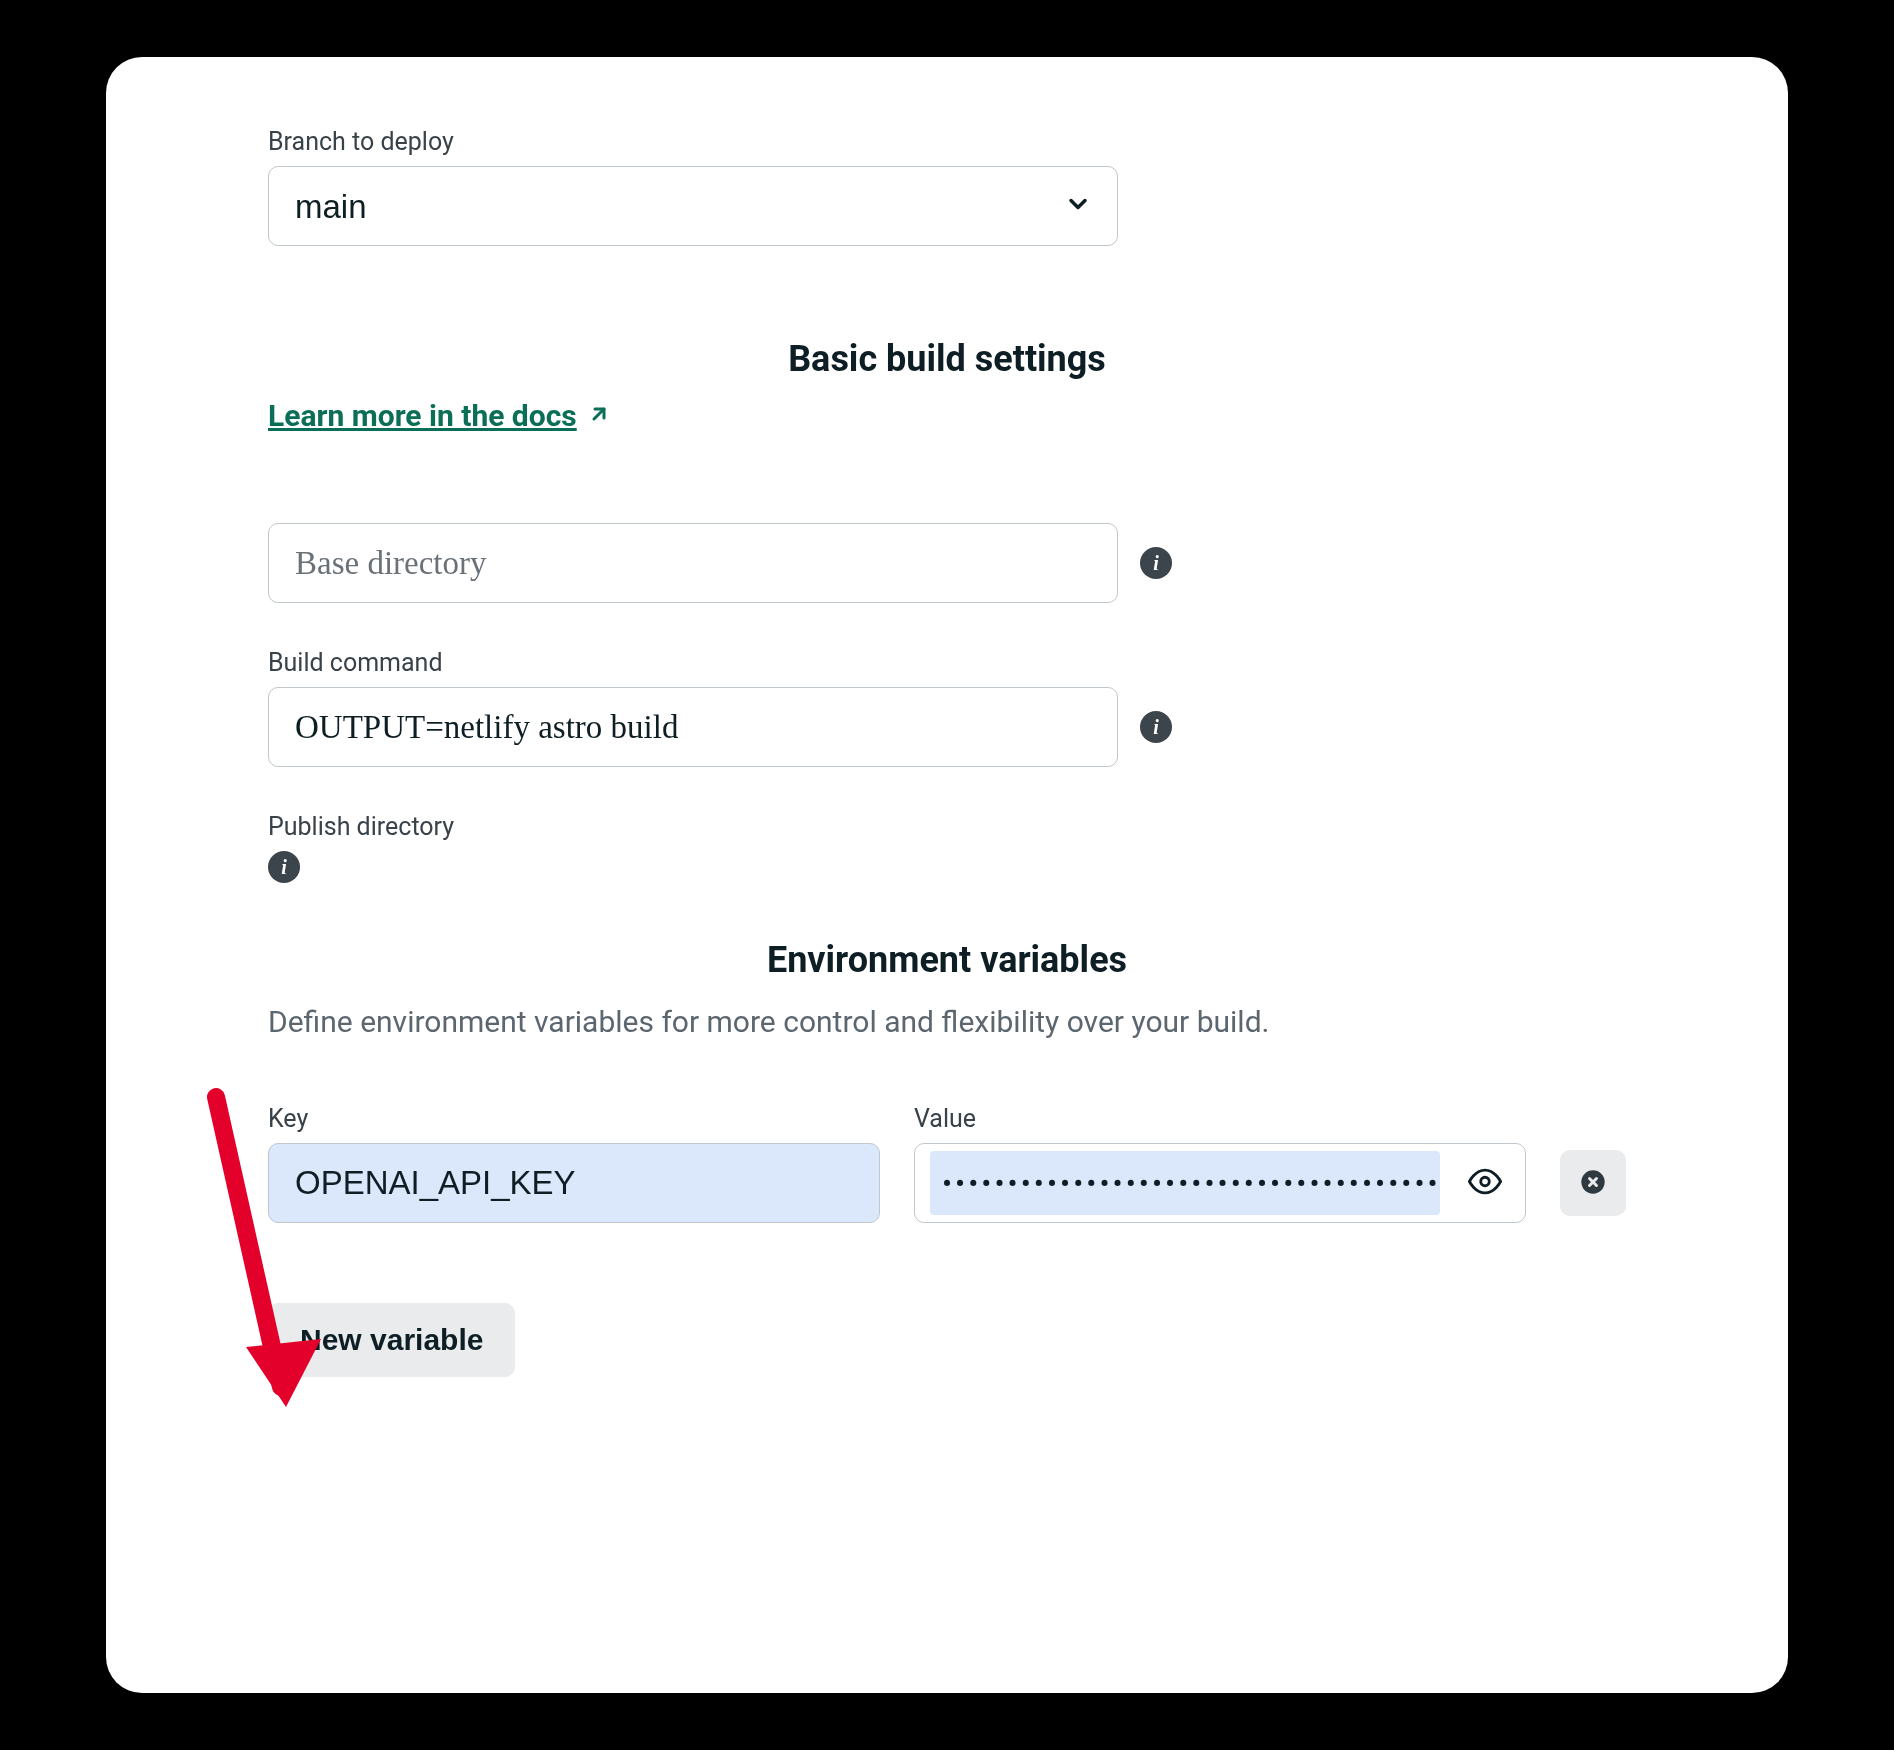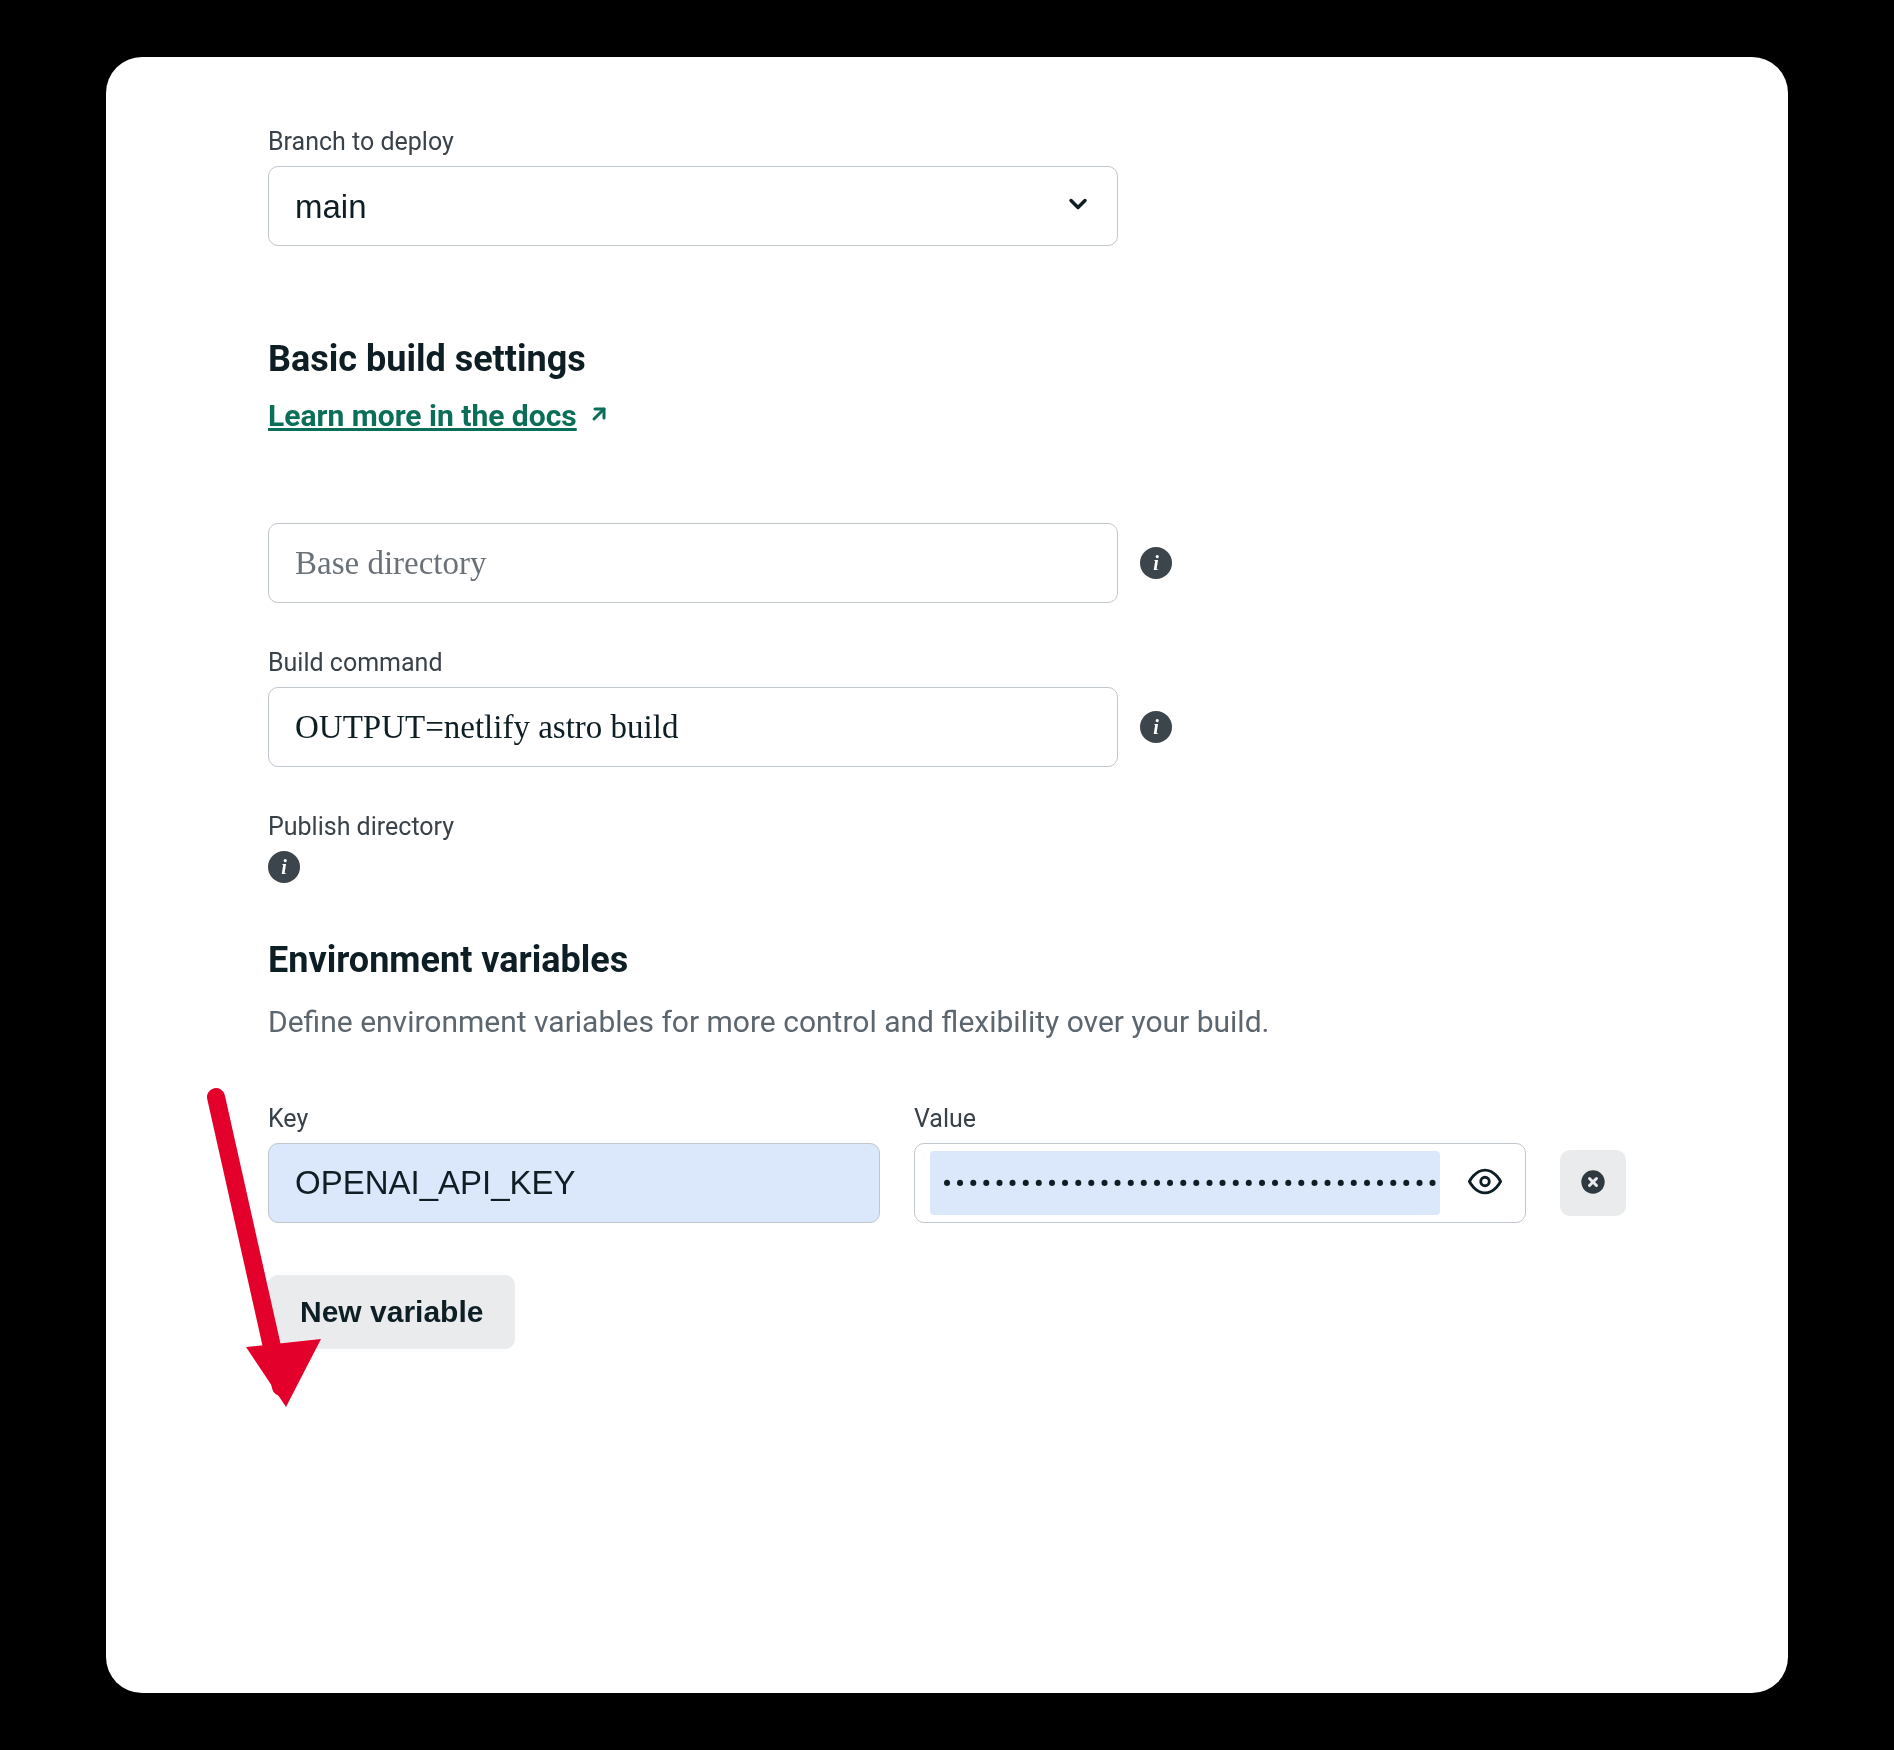--- a/index.html
+++ b/index.html
@@ -50,20 +50,21 @@
       top: 50%;
       transform: translateY(-50%);
       pointer-events: none;
     }
     .section-heading {
       font-size: 36px;
       font-weight: 700;
       color: #0e1e25;
       margin-top: 92px;
       margin-bottom: 18px;
+      text-align: center;
     }
     .section-desc {
       font-size: 30px;
       color: #5c666f;
       line-height: 1.5;
       margin-bottom: 28px;
     }
     .docs-link {
       font-size: 30px;
       font-weight: 700;
@@ -177,21 +178,21 @@
       border-radius: 10px;
       background: #e9ebec;
       border: none;
       display: inline-flex;
       align-items: center;
       justify-content: center;
       cursor: pointer;
       margin-bottom: 7px;
     }
     .new-var-btn {
-      margin-top: 52px;
+      margin-top: 80px;
       background: #e9ebec;
       border: none;
       border-radius: 10px;
       height: 74px;
       padding: 0 32px;
       font-size: 30px;
       font-weight: 600;
       color: #0e1e25;
       cursor: pointer;
     }

